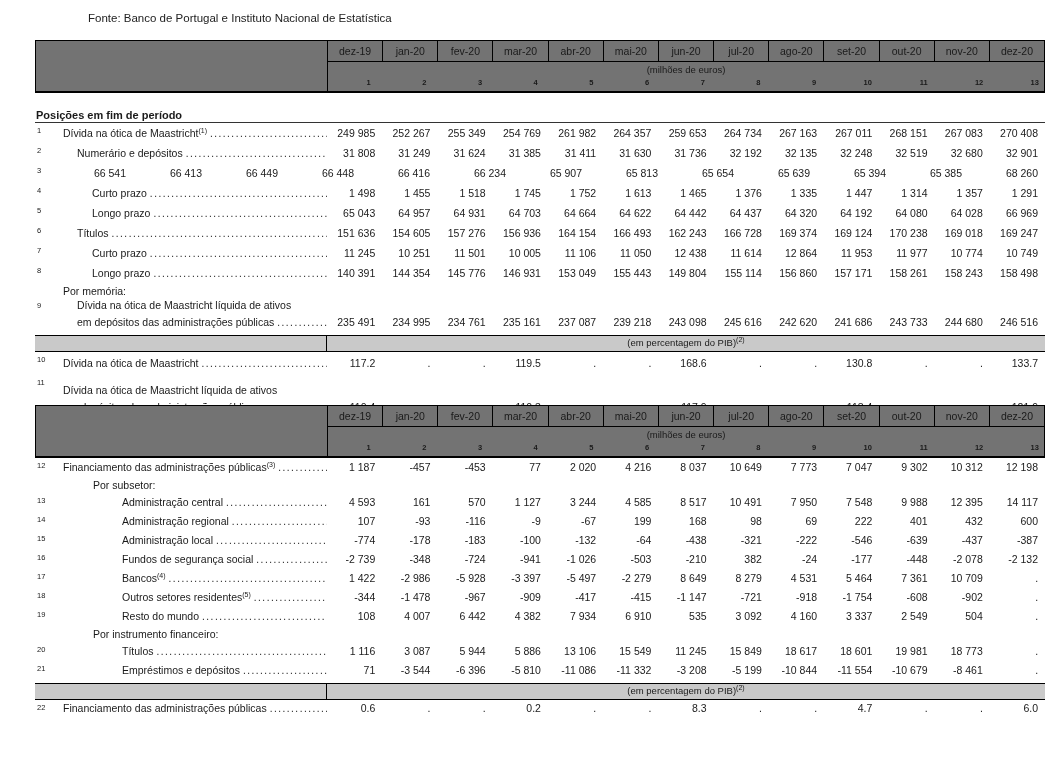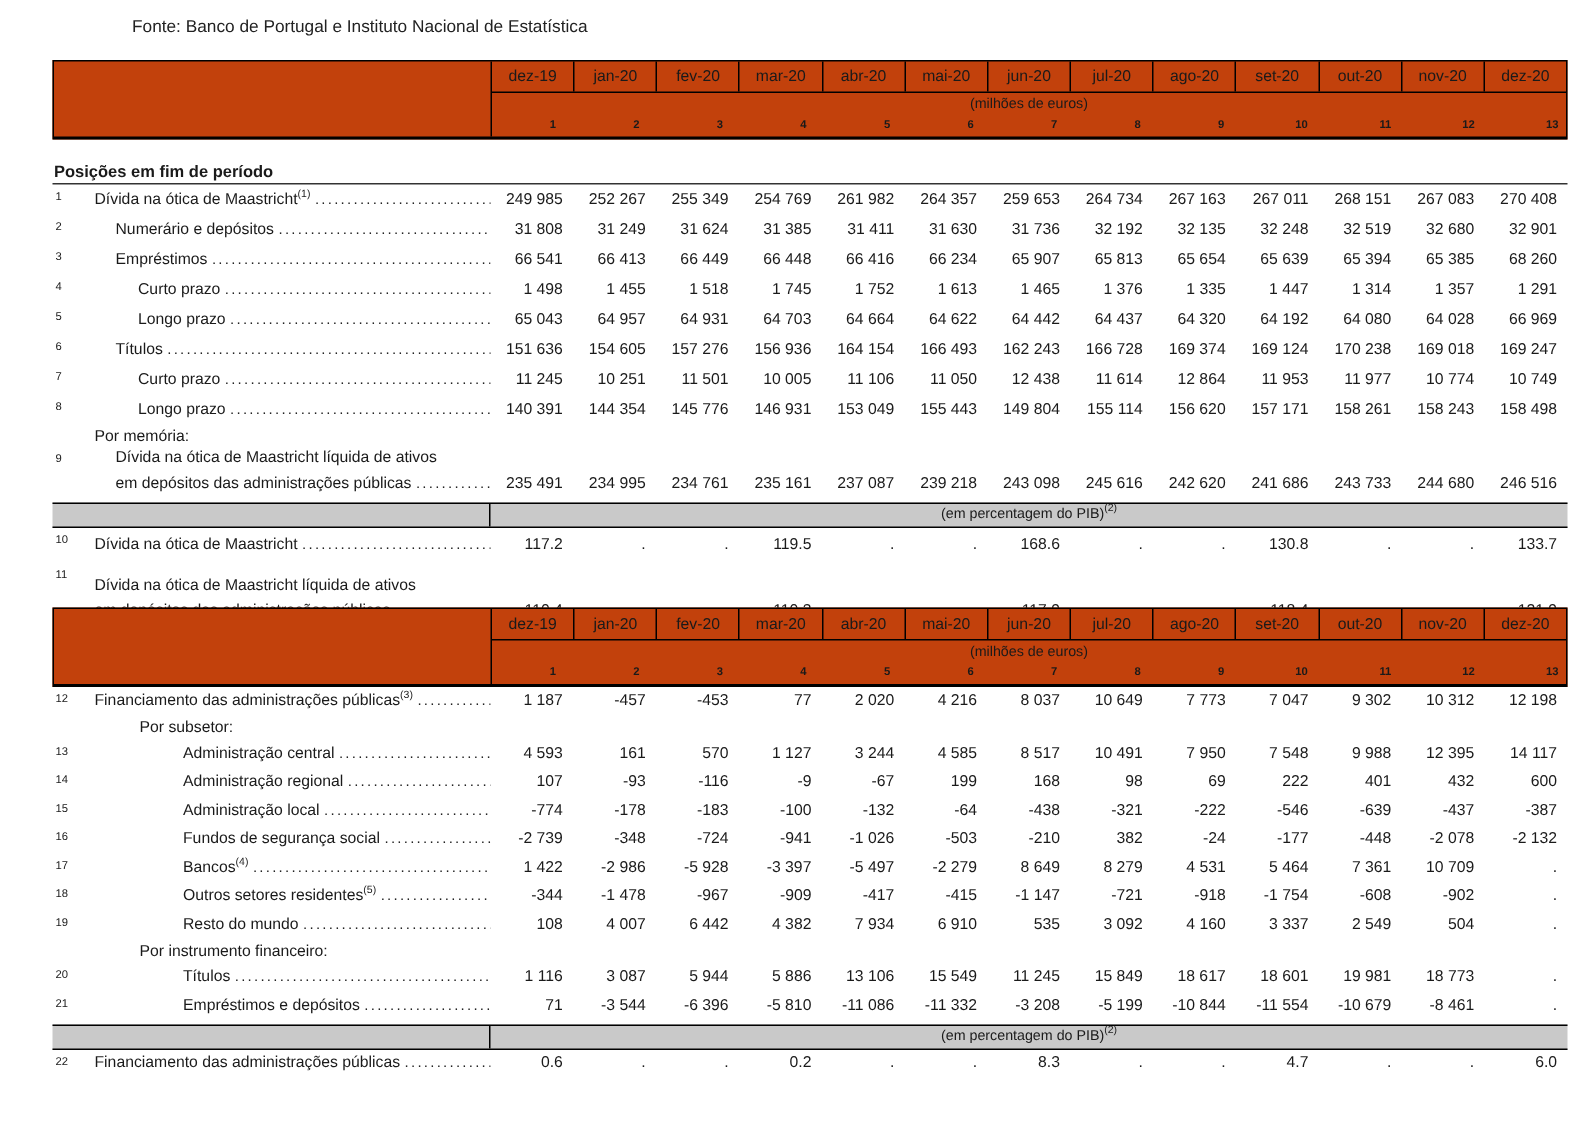--- a/index.html
+++ b/index.html
@@ -15,21 +15,21 @@
   }
   .tbl { position:absolute; left:35px; width:1010px; }
   #t1 { top:40px; }
   #t2 { top:405px; }
 
   
   .header-box {
     display:flex;
     border:1.5px solid #000;
     border-bottom:2px solid #000;
-    background:#c2410c;
+    background:#737373;
     height:53px;
     box-sizing:border-box;
   }
   .hdr-label { width:292px; border-right:1.4px solid #000; box-sizing:border-box; }
   .hdr-right { flex:1; display:flex; flex-direction:column; }
   .hdr-months { display:flex; border-bottom:1.2px solid #000; height:20px; }
   .hdr-month {
     flex:1; box-sizing:border-box; border-right:1.2px solid #000;
     display:flex; align-items:center; justify-content:center;
     font-size:10.5px;
@@ -182,26 +182,20 @@
         <div class="v">32 192</div>
         <div class="v">32 135</div>
         <div class="v">32 248</div>
         <div class="v">32 519</div>
         <div class="v">32 680</div>
         <div class="v">32 901</div>
       </div>
     </div>
     <div class="r data">
       <div class="rnum">3</div>
-      <div class="label-wrap">
-        <div class="lline ind1">
-          <span>Empréstimos</span>
-          <span class="leader"></span>
-        </div>
-      </div>
       <div class="vals">
         <div class="v">66 541</div>
         <div class="v">66 413</div>
         <div class="v">66 449</div>
         <div class="v">66 448</div>
         <div class="v">66 416</div>
         <div class="v">66 234</div>
         <div class="v">65 907</div>
         <div class="v">65 813</div>
         <div class="v">65 654</div>
@@ -317,21 +311,21 @@
       </div>
       <div class="vals">
         <div class="v">140 391</div>
         <div class="v">144 354</div>
         <div class="v">145 776</div>
         <div class="v">146 931</div>
         <div class="v">153 049</div>
         <div class="v">155 443</div>
         <div class="v">149 804</div>
         <div class="v">155 114</div>
-        <div class="v">156 620</div>
+        <div class="v">156 860</div>
         <div class="v">157 171</div>
         <div class="v">158 261</div>
         <div class="v">158 243</div>
         <div class="v">158 498</div>
       </div>
     </div>
     <div class="subhead-row">
       <div class="rnum"></div>
       <div class="label-wrap subhead ind0">Por memória:</div>
     </div>

